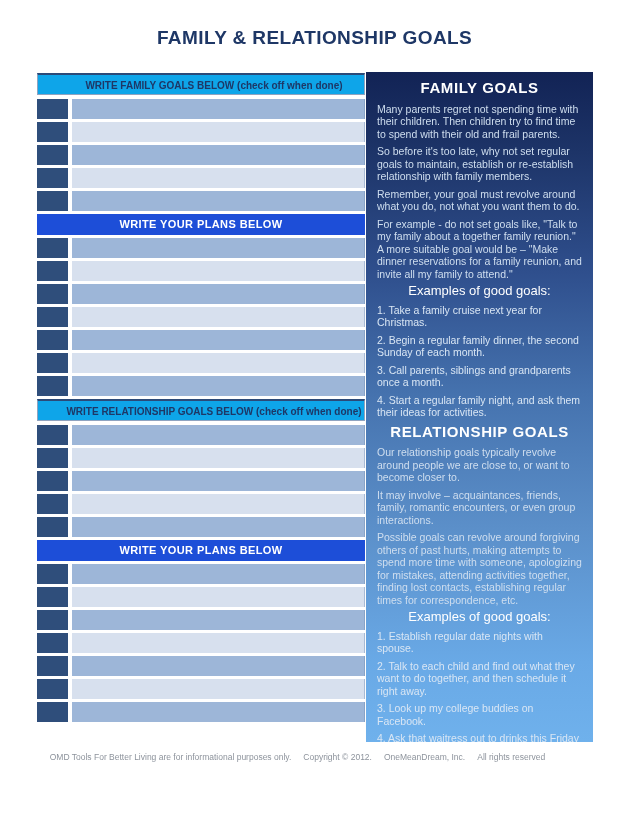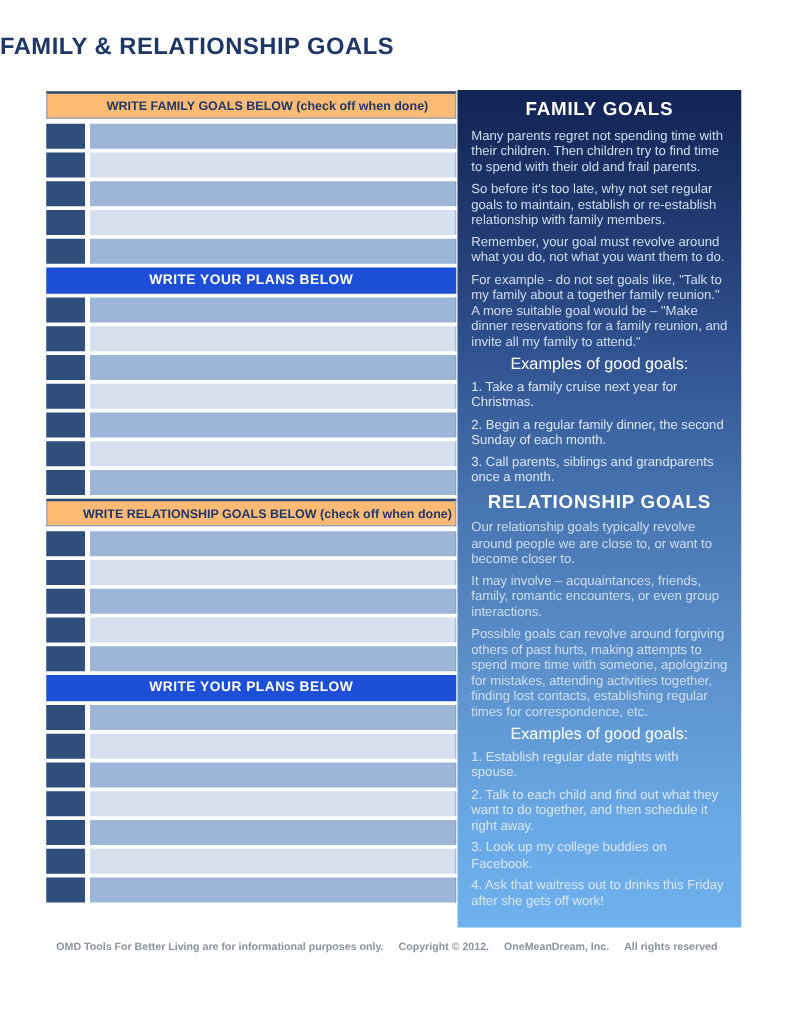--- a/index.html
+++ b/index.html
@@ -3,30 +3,30 @@
 <meta charset="utf-8">
 <style>
   html,body{margin:0;padding:0;background:#ffffff;}
   body{
     width:629px;height:814px;position:relative;
     font-family:"Liberation Sans", sans-serif;
     -webkit-font-smoothing:antialiased;
   }
   .title{
     position:absolute;top:27px;left:0;width:629px;margin:0;
-    font-size:19px;font-weight:bold;color:#1e3766;
+    text-align:center;font-size:19px;font-weight:bold;color:#1e3766;
     letter-spacing:0.4px;
   }
   
   .left-col{position:absolute;left:37px;top:73px;width:328px;}
   .goal-table{width:100%;}
   .goal-table.second{margin-top:3px;}
   .table-header{
     height:22px;line-height:22px;text-align:center;
-    background:#fdba74;color:#1e3766;font-weight:bold;font-size:10px;
+    background:#0ea5e9;color:#1e3766;font-weight:bold;font-size:10px;
     border:1px solid #8fa3c0;border-top:2px solid #2b4a78;
     box-sizing:border-box;margin-bottom:4px;padding-left:26px;
   }
   .goal-row{display:flex;height:20px;margin-bottom:3px;}
   .check-cell{width:31px;background:#2f4e7b;margin-right:4px;}
   .write-cell{flex:1;border-right:1px solid rgba(110,140,180,0.45);}
   .goal-row.medium .write-cell{background:#9db6d8;}
   .goal-row.light  .write-cell{background:#d7e0ee;}
   .plans-header{
     height:21px;line-height:21px;text-align:center;
@@ -48,22 +48,22 @@
   }
   .panel-para{margin:0 0 5px;color:#cfdeef;}
   .examples-title{
     margin:4px 0 6px;text-align:center;color:#ffffff;
     font-size:13px;font-weight:normal;
   }
   .example-item{margin:0 0 5px;color:#d9e6f4;}
   .rel-section{margin-top:7px;}
   
   .footer{
-    position:absolute;top:752px;left:12px;width:595px;text-align:center;
-    font-size:8.5px;color:#8d939c;font-weight:bold;
+    position:absolute;top:752px;left:0;width:595px;text-align:center;
+    font-size:8.5px;color:#8d939c;
   }
   .footer span{margin:0 6px;}
 </style>
 </head>
 <body>
 
 <div class="page">
 
   <h1 class="title">FAMILY &amp; RELATIONSHIP GOALS</h1>
 
@@ -193,20 +193,21 @@
           <div class="panel-para">Many parents regret not spending time with their children. Then children try to find time to spend with their old and frail parents.</div>
           <div class="panel-para">So before it's too late, why not set regular goals to maintain, establish or re-establish relationship with family members.</div>
           <div class="panel-para">Remember, your goal must revolve around what you do, not what you want them to do.</div>
           <div class="panel-para">For example - do not set goals like, "Talk to my family about a together family reunion."  A more suitable goal would be – "Make dinner reservations for a family reunion, and invite all my family to attend."</div>
         </div>
       <h3 class="examples-title">Examples of good  goals:</h3>
       <div>
           <div class="example-item">1. Take a family cruise next year for Christmas.</div>
           <div class="example-item">2. Begin a regular family dinner, the second Sunday of each month.</div>
           <div class="example-item">3. Call parents, siblings and grandparents once a month.</div>
+          <div class="example-item">4. Start a regular family night, and ask them their ideas for activities.</div>
         </div>
     </section>
 
     <section class="rel-section">
       <h2 class="panel-title">RELATIONSHIP GOALS</h2>
       <div>
           <div class="panel-para">Our relationship goals typically revolve around people we are close to, or want to become closer to.</div>
           <div class="panel-para">It may involve – acquaintances, friends, family, romantic encounters, or even group interactions.</div>
           <div class="panel-para">Possible goals can revolve around forgiving others of past hurts, making attempts to spend more time with someone, apologizing for mistakes, attending activities together, finding lost contacts, establishing regular times for correspondence, etc.</div>
         </div>

